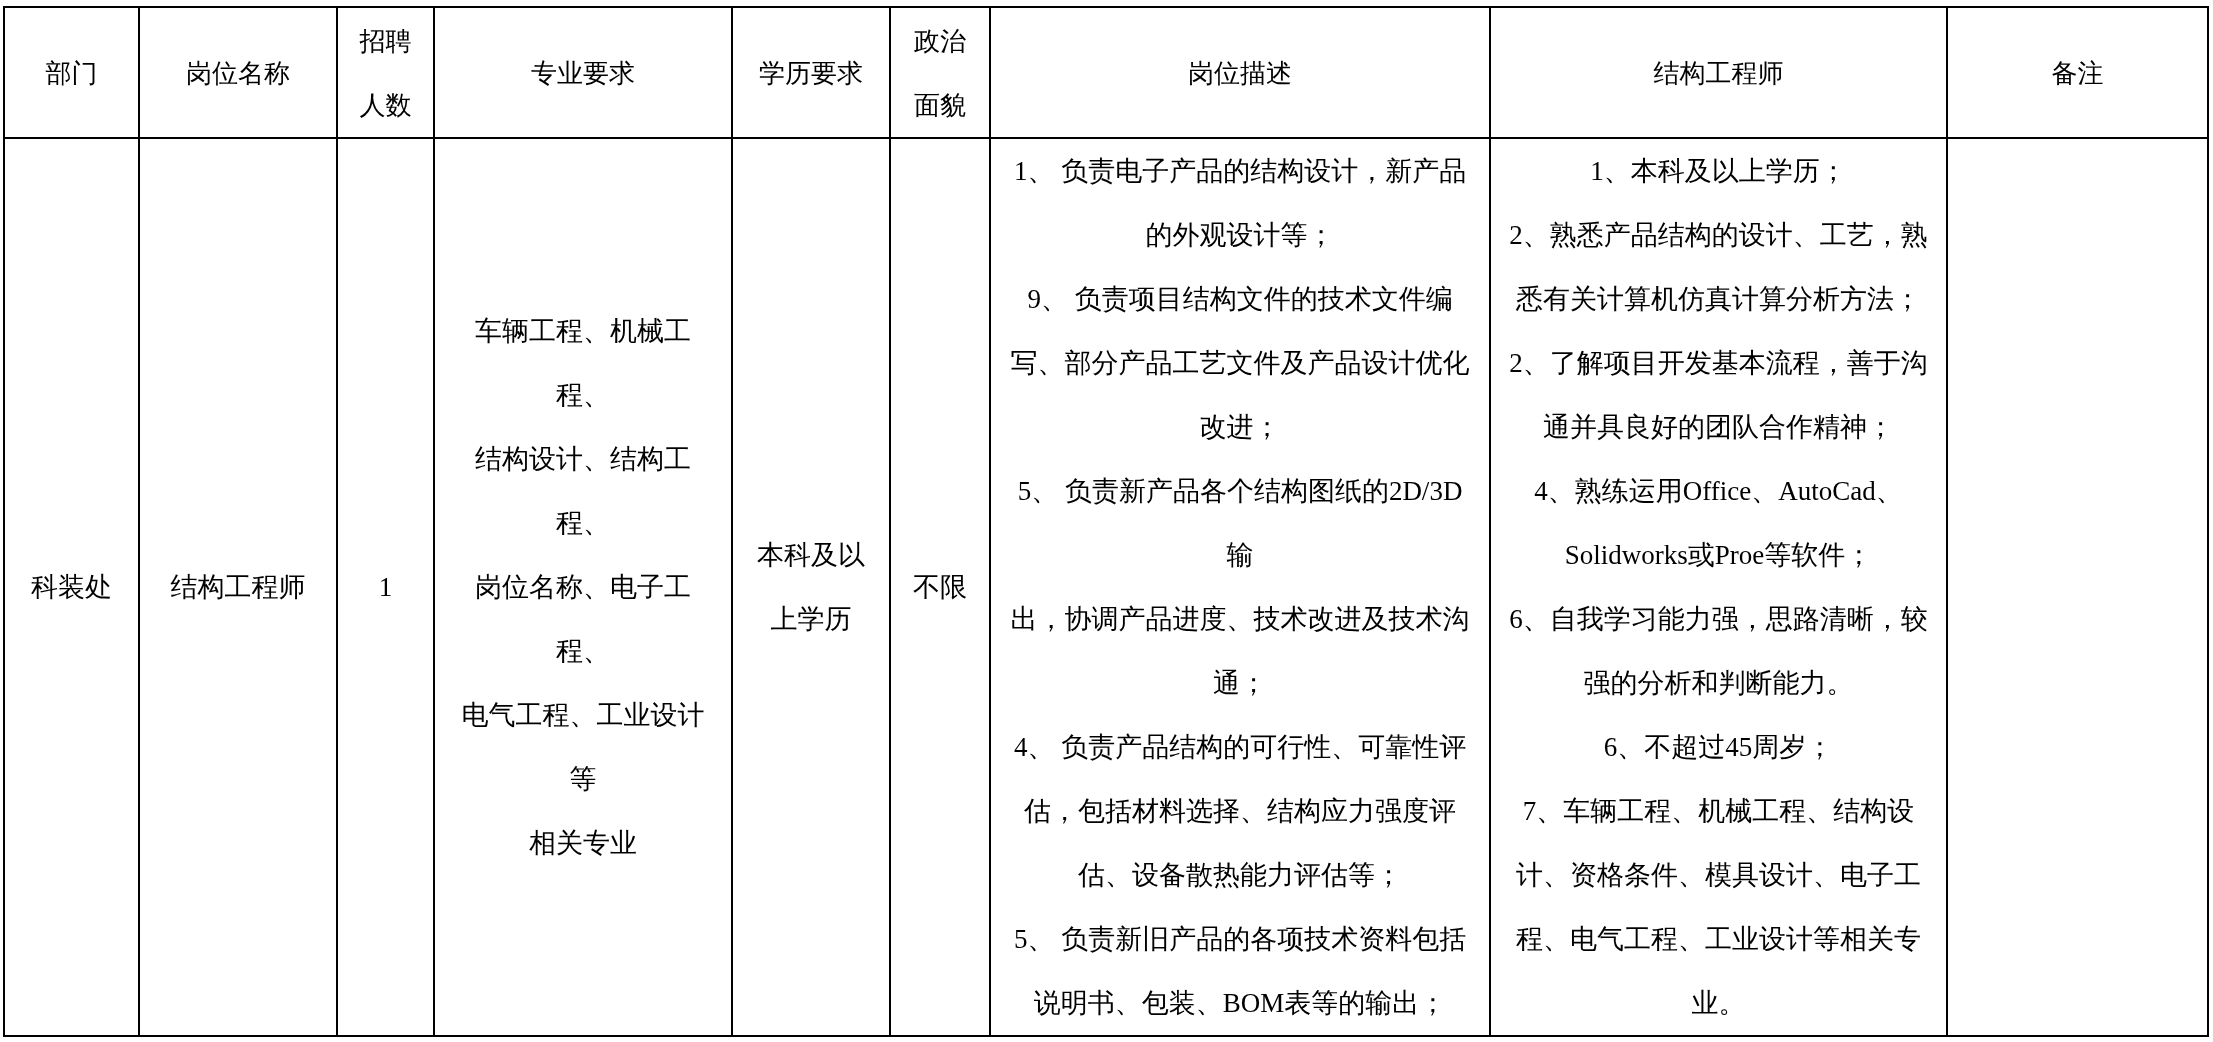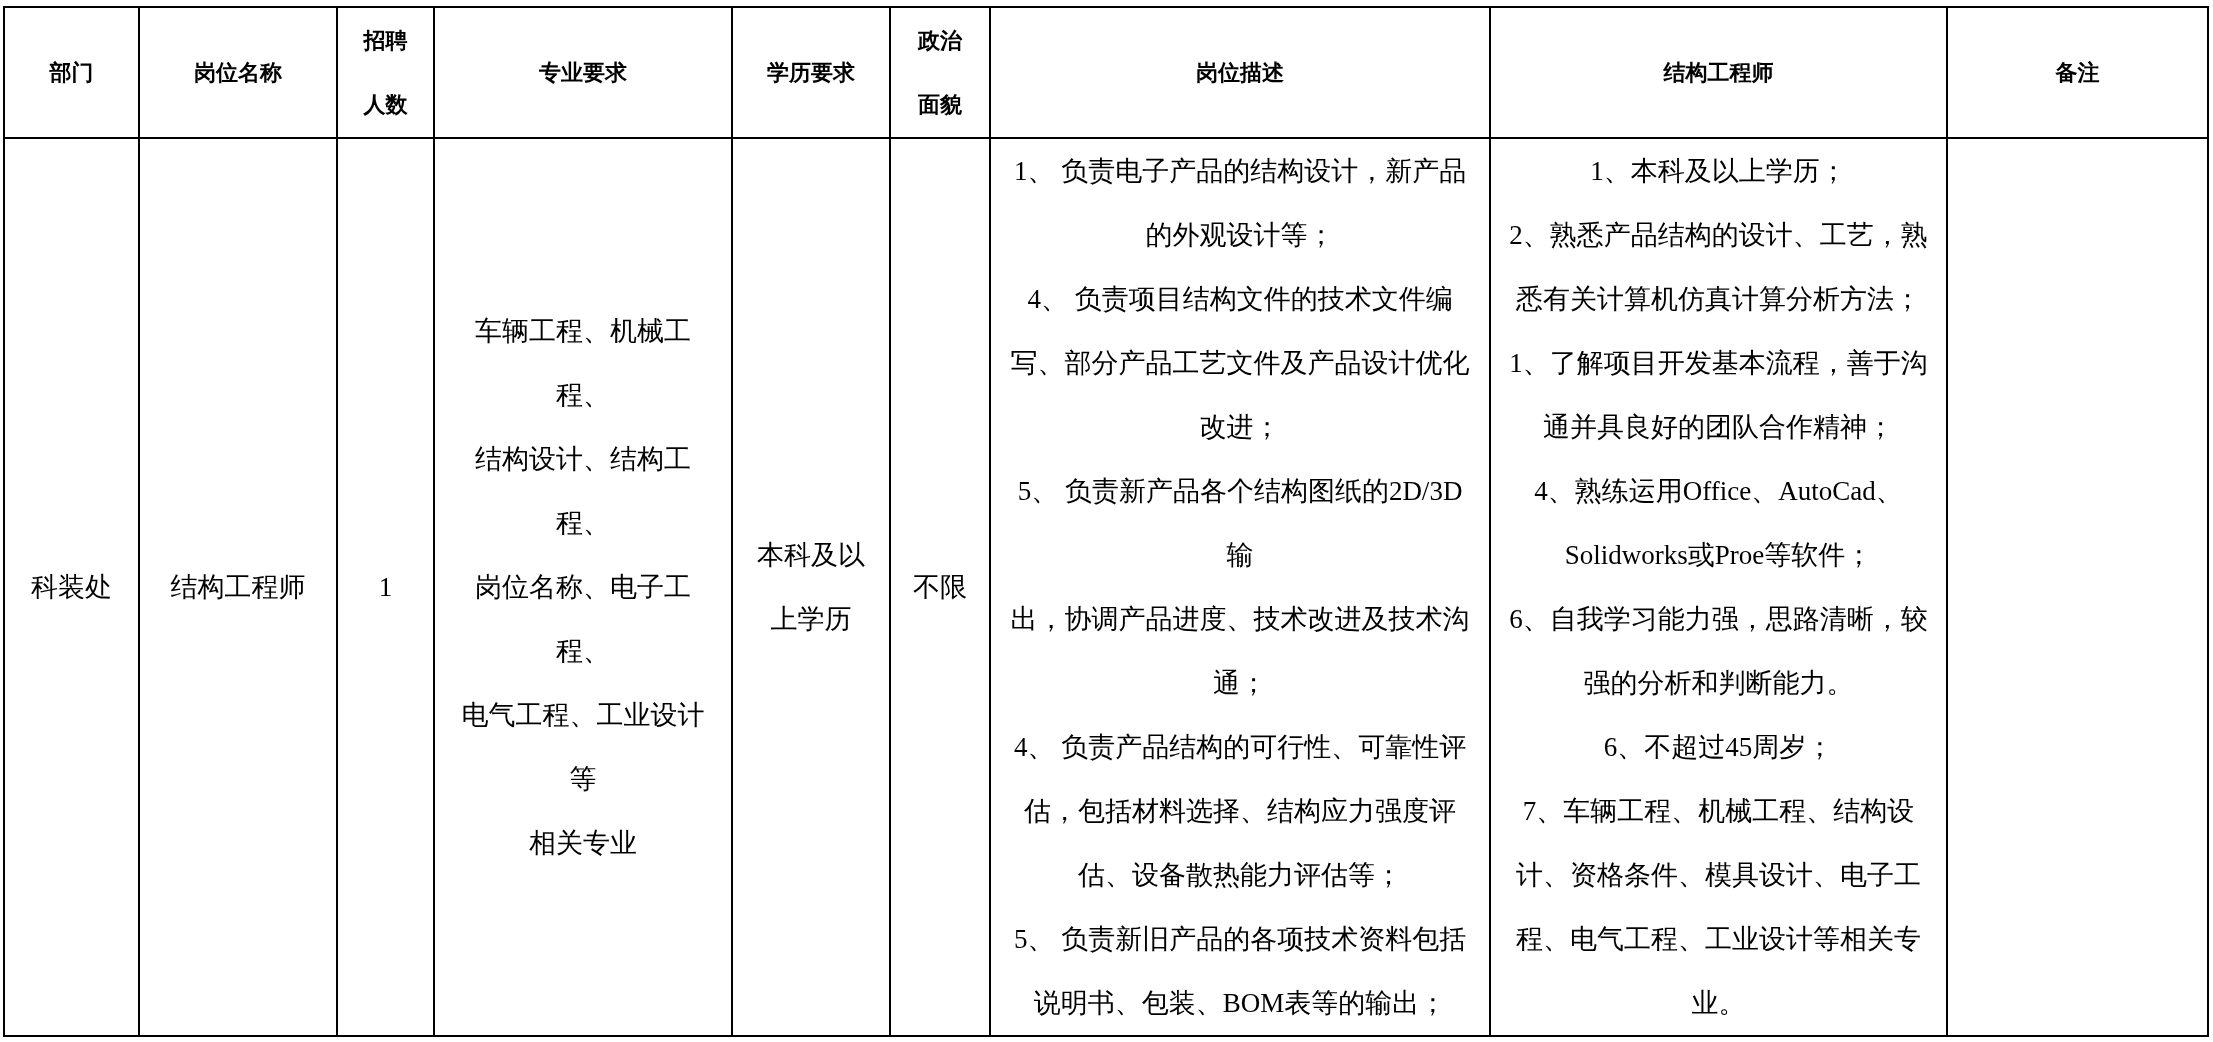--- a/index.html
+++ b/index.html
@@ -30,22 +30,22 @@
       text-align: center;
       vertical-align: middle;
       padding: 0 14px;
       word-break: break-all;
     }
     table.recruit thead tr {
       height: 131px;
     }
     table.recruit th {
       font-family: "DejaVu Sans", "Liberation Sans", sans-serif;
-      font-weight: bold;
-      font-size: 22px;
+      font-weight: normal;
+      font-size: 26px;
       line-height: 64px;
     }
     table.recruit td {
       font-size: 27px;
       line-height: 64px;
       font-family: Liberation Serif, serif;
     }
     .line {
       display: block;
     }
@@ -108,37 +108,37 @@
         <span class="line">相关专业</span>
       </td>
       <td>
         <span class="line">本科及以</span>
         <span class="line">上学历</span>
       </td>
       <td>不限</td>
       <td class="desc-cell">
         <span class="line">1、 负责电子产品的结构设计，新产品</span>
         <span class="line">的外观设计等；</span>
-        <span class="line">4、 负责项目结构文件的技术文件编</span>
+        <span class="line">9、 负责项目结构文件的技术文件编</span>
         <span class="line">写、部分产品工艺文件及产品设计优化</span>
         <span class="line">改进；</span>
         <span class="line">5、 负责新产品各个结构图纸的2D/3D输</span>
         <span class="line">出，协调产品进度、技术改进及技术沟</span>
         <span class="line">通；</span>
         <span class="line">4、 负责产品结构的可行性、可靠性评</span>
         <span class="line">估，包括材料选择、结构应力强度评</span>
         <span class="line">估、设备散热能力评估等；</span>
         <span class="line">5、 负责新旧产品的各项技术资料包括</span>
         <span class="line">说明书、包装、BOM表等的输出；</span>
       </td>
       <td class="qual-cell">
         <span class="line">1、本科及以上学历；</span>
         <span class="line">2、熟悉产品结构的设计、工艺，熟</span>
         <span class="line">悉有关计算机仿真计算分析方法；</span>
-        <span class="line">1、了解项目开发基本流程，善于沟</span>
+        <span class="line">2、了解项目开发基本流程，善于沟</span>
         <span class="line">通并具良好的团队合作精神；</span>
         <span class="line">4、熟练运用Office、AutoCad、</span>
         <span class="line">Solidworks或Proe等软件；</span>
         <span class="line">6、自我学习能力强，思路清晰，较</span>
         <span class="line">强的分析和判断能力。</span>
         <span class="line">6、不超过45周岁；</span>
         <span class="line">7、车辆工程、机械工程、结构设</span>
         <span class="line">计、资格条件、模具设计、电子工</span>
         <span class="line">程、电气工程、工业设计等相关专</span>
         <span class="line">业。</span>

